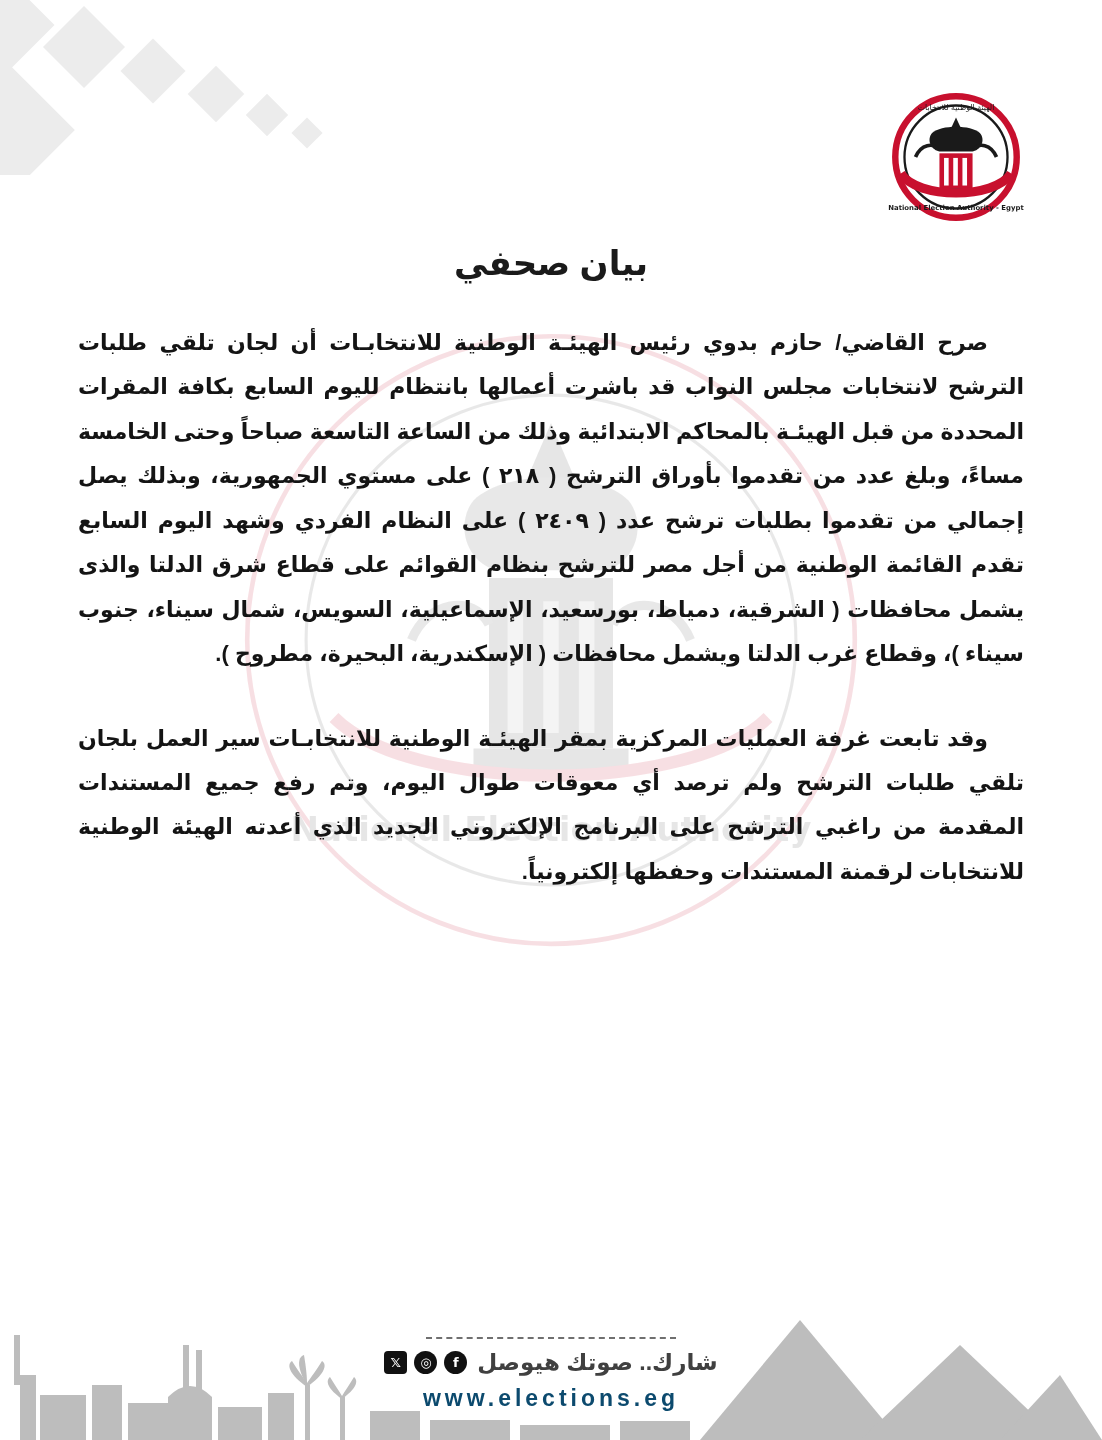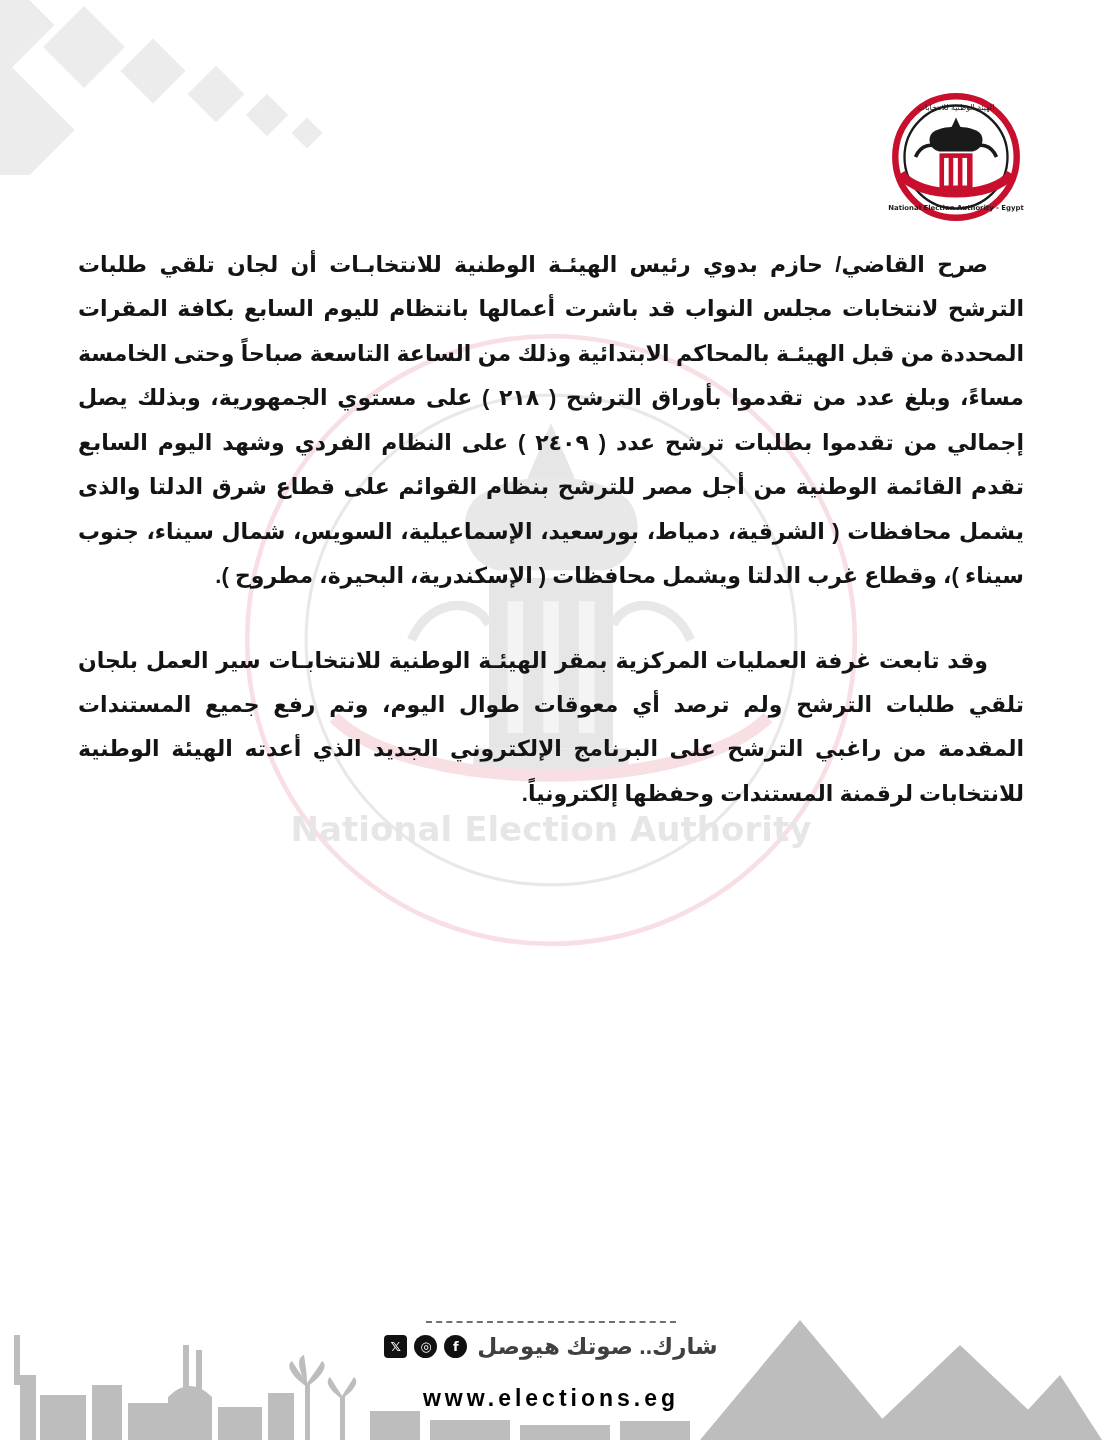--- a/index.html
+++ b/index.html
@@ -139,25 +139,25 @@
     font-size: 13px;
     font-weight: bold;
     display: flex;
     align-items: center;
     justify-content: center;
     line-height: 1;
     font-family: "DejaVu Sans", sans-serif;
   }
   .si.sq { border-radius: 4px; }
   .website {
-    margin-top: 25px;
+    margin-top: 9px;
     font-size: 23px;
     font-weight: bold;
     letter-spacing: 4px;
-    color: #000000;
+    color: #0c4a6e;
     direction: ltr;
     font-family: "Liberation Sans", sans-serif;
   }
 </style>
 </head>
 <body>
 
 <div class="page">
 
   <div class="corner-pattern">
@@ -201,20 +201,21 @@
       <rect x="76" y="104" width="48" height="7" fill="#1a1a1a"></rect>
       <path d="M56 70 C62 56, 76 54, 80 62" fill="none" stroke="#1a1a1a" stroke-width="4"></path>
       <path d="M144 70 C138 56, 124 54, 120 62" fill="none" stroke="#1a1a1a" stroke-width="4"></path>
       <path d="M40 88 C58 116, 142 116, 160 88" fill="none" stroke="#c8102e" stroke-width="10"></path>
       <text x="100" y="19" font-family="DejaVu Sans" font-size="8.5" fill="#1a1a1a" text-anchor="middle">الهيئة الوطنية للانتخابات</text>
       <text x="100" y="128" font-family="DejaVu Sans" font-size="7.5" font-weight="bold" fill="#1a1a1a" text-anchor="middle">National Election Authority - Egypt</text>
     </svg>
   </div>
 
   <div class="content">
+    <h1 class="doc-title">بيان صحفي</h1>
     <p class="para p1">صرح القاضي/ حازم بدوي رئيس الهيئـة الوطنية للانتخابـات أن لجان تلقي طلبات الترشح لانتخابات مجلس النواب قد باشرت أعمالها بانتظام لليوم السابع بكافة المقرات المحددة من قبل الهيئـة بالمحاكم الابتدائية وذلك من الساعة التاسعة صباحاً وحتى الخامسة مساءً، وبلغ عدد من تقدموا بأوراق الترشح ( ٢١٨ ) على مستوي الجمهورية، وبذلك يصل إجمالي من تقدموا بطلبات ترشح عدد ( ٢٤٠٩ ) على النظام الفردي وشهد اليوم السابع تقدم القائمة الوطنية من أجل مصر للترشح بنظام القوائم على قطاع شرق الدلتا والذى يشمل محافظات ( الشرقية، دمياط، بورسعيد، الإسماعيلية، السويس، شمال سيناء، جنوب سيناء )، وقطاع غرب الدلتا ويشمل محافظات ( الإسكندرية، البحيرة، مطروح ).</p>
     <p class="para p2">وقد تابعت غرفة العمليات المركزية بمقر الهيئـة الوطنية للانتخابـات سير العمل بلجان تلقي طلبات الترشح ولم ترصد أي معوقات طوال اليوم، وتم رفع جميع المستندات المقدمة من راغبي الترشح على البرنامج الإلكتروني الجديد الذي أعدته الهيئة الوطنية للانتخابات لرقمنة المستندات وحفظها إلكترونياً.</p>
   </div>
 
   <div class="skyline">
     <svg viewBox="0 0 1102 215" preserveAspectRatio="none" xmlns="http://www.w3.org/2000/svg">
       <g fill="#bdbdbd">
 
         <path d="M700 215 L800 95 L900 215 Z"></path>
         <path d="M860 215 L960 120 L1060 215 Z"></path>

